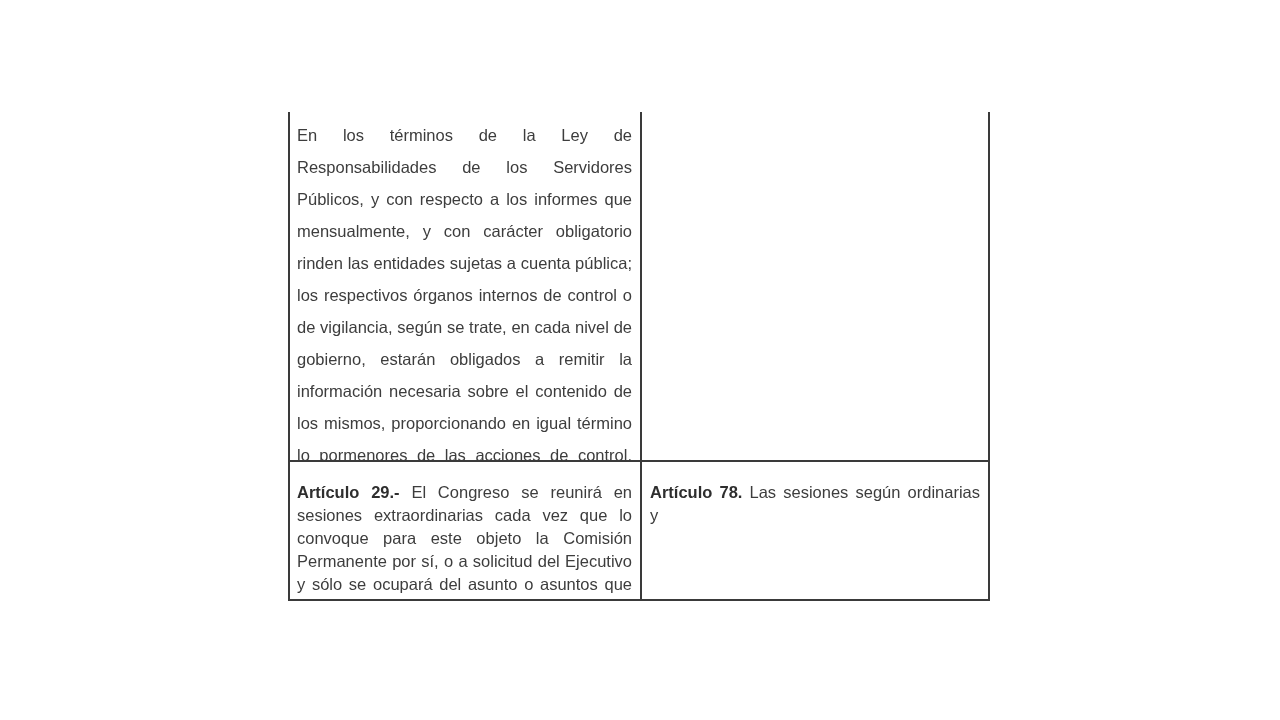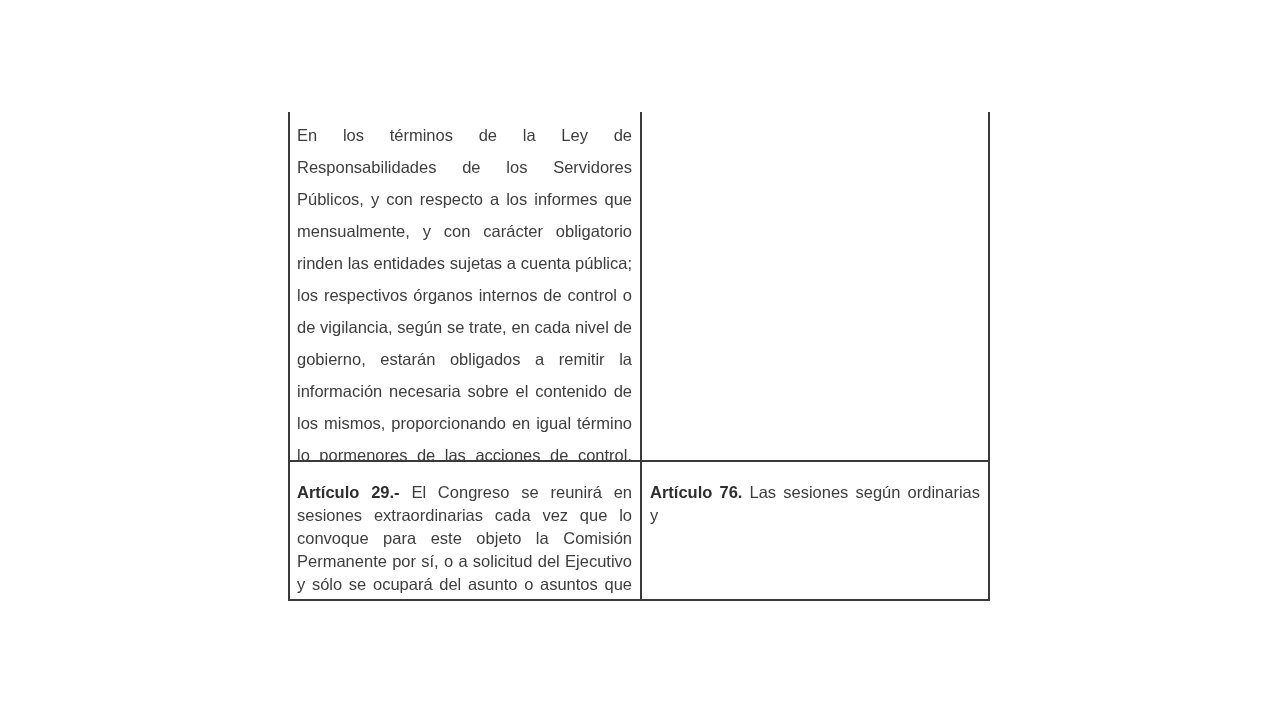--- a/index.html
+++ b/index.html
@@ -65,18 +65,18 @@
         <p><span>En los términos de la Ley de Responsabilidades de los Servidores Públicos, y con respecto a los informes que mensualmente, y con carácter obligatorio rinden las entidades sujetas a cuenta pública; los respectivos órganos internos de control o de vigilancia, según se trate, en cada nivel de gobierno, estarán obligados a remitir la información necesaria sobre el contenido de los mismos, proporcionando en igual término lo pormenores de las acciones de control, evaluación y en su caso de autoevaluación que al efecto se hubieren realizado.</span></p>
       </div>
       <div class="t-cell t-cell-right"></div>
     </div>
 
     <div class="t-row t-row-2">
       <div class="t-cell t-cell-left">
         <p><span class="lead">Artículo 29.-</span> <span>El Congreso se reunirá en sesiones extraordinarias cada vez que lo convoque para este objeto la Comisión Permanente por sí, o a solicitud del Ejecutivo y sólo se ocupará del asunto o asuntos que la propia Comisión someta a su</span></p>
       </div>
       <div class="t-cell t-cell-right">
-        <p><span class="lead">Artículo 76.</span> <span>Las sesiones según ordinarias y</span></p>
+        <p><span class="lead">Artículo 78.</span> <span>Las sesiones según ordinarias y</span></p>
       </div>
     </div>
 
   </div>
 </div>
 
 </body></html>

